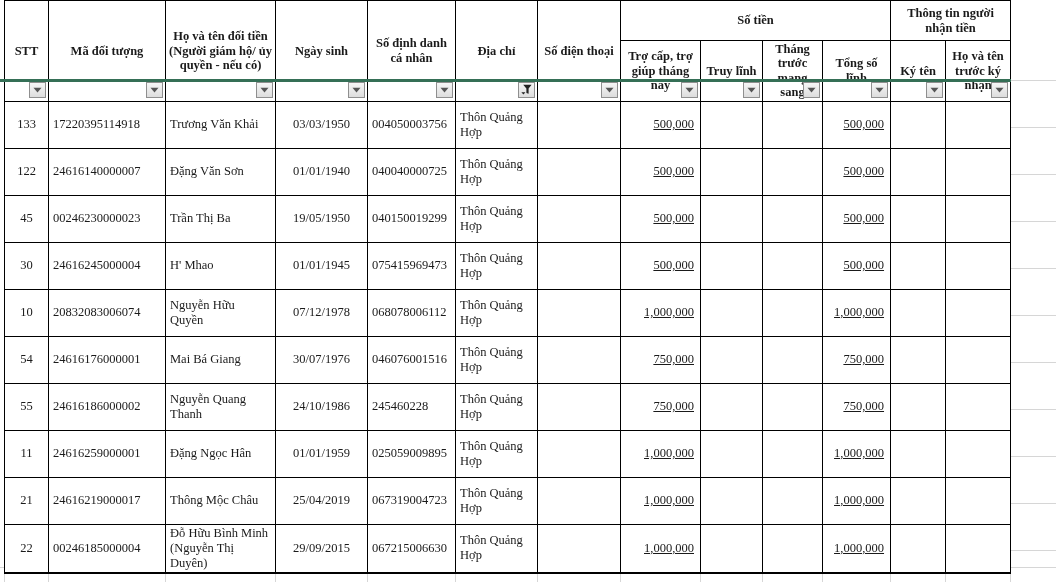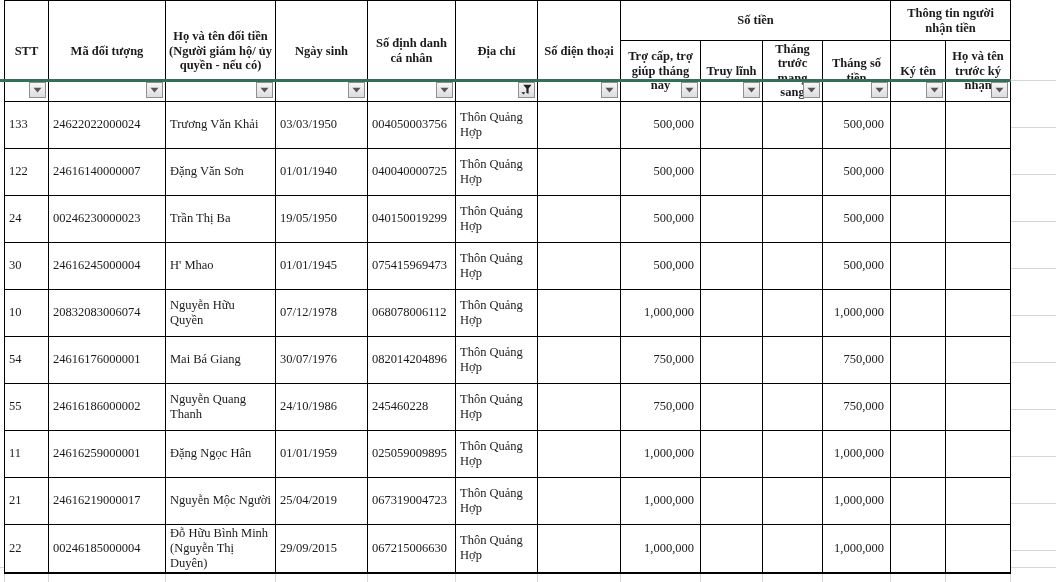--- a/index.html
+++ b/index.html
@@ -26,23 +26,23 @@
     text-align:center; vertical-align:middle; padding:1px 2px; background:#fff;
   }
   tr.hdr-group { height:40px; }
   tr.hdr-sub   { height:39px; }
   tbody tr { height:47px; }
   tbody td {
     font-size:12.5px; line-height:1.2; vertical-align:middle;
     padding:1px 4px; background:#fff;
   }
   tbody tr:last-child td { border-bottom:2px solid #000; }
-  td.td-c { }
+  td.td-c { text-align:center; }
   td.td-l { text-align:left; }
-  td.td-r { text-align:right; padding-right:6px; }
+  td.td-r { text-align:right; padding-right:6px;text-decoration:underline; }
 
   
   .fbtn {
     position:absolute; right:2px; bottom:3px; width:17px; height:16px;
     background:linear-gradient(#f6f6f6,#dddddd);
     border:1px solid #8f8f8f;
     display:flex; align-items:center; justify-content:center;
   }
   .fbtn svg { display:block; }
 
@@ -188,21 +188,21 @@
         </th>
         <th>
           <span class="hlabel">Tháng trước mang sang</span>
           <span class="fbtn">
               <svg width="9" height="6" viewBox="0 0 9 6">
                 <path d="M0.5 0.8 L8.5 0.8 L4.5 5.4 Z" fill="#555"></path>
               </svg>
             </span>
         </th>
         <th>
-          <span class="hlabel">Tháng số tiền</span>
+          <span class="hlabel">Tổng số lĩnh</span>
           <span class="fbtn">
               <svg width="9" height="6" viewBox="0 0 9 6">
                 <path d="M0.5 0.8 L8.5 0.8 L4.5 5.4 Z" fill="#555"></path>
               </svg>
             </span>
         </th>
         <th>
           <span class="hlabel">Ký tên</span>
           <span class="fbtn">
               <svg width="9" height="6" viewBox="0 0 9 6">
@@ -216,21 +216,21 @@
               <svg width="9" height="6" viewBox="0 0 9 6">
                 <path d="M0.5 0.8 L8.5 0.8 L4.5 5.4 Z" fill="#555"></path>
               </svg>
             </span>
         </th>
       </tr>
     </thead>
     <tbody>
         <tr>
           <td class="td-c">133</td>
-          <td class="td-l">24622022000024</td>
+          <td class="td-l">17220395114918</td>
           <td class="td-l">Trương Văn Khải</td>
           <td class="td-c">03/03/1950</td>
           <td class="td-l">004050003756</td>
           <td class="td-l">Thôn Quảng Hợp</td>
           <td class="td-l"></td>
           <td class="td-r">500,000</td>
           <td class="td-r"></td>
           <td class="td-r"></td>
           <td class="td-r">500,000</td>
           <td class="td-c"></td>
@@ -245,21 +245,21 @@
           <td class="td-l">Thôn Quảng Hợp</td>
           <td class="td-l"></td>
           <td class="td-r">500,000</td>
           <td class="td-r"></td>
           <td class="td-r"></td>
           <td class="td-r">500,000</td>
           <td class="td-c"></td>
           <td class="td-c"></td>
         </tr>
         <tr>
-          <td class="td-c">24</td>
+          <td class="td-c">45</td>
           <td class="td-l">00246230000023</td>
           <td class="td-l">Trần Thị Ba</td>
           <td class="td-c">19/05/1950</td>
           <td class="td-l">040150019299</td>
           <td class="td-l">Thôn Quảng Hợp</td>
           <td class="td-l"></td>
           <td class="td-r">500,000</td>
           <td class="td-r"></td>
           <td class="td-r"></td>
           <td class="td-r">500,000</td>
@@ -294,21 +294,21 @@
           <td class="td-r"></td>
           <td class="td-r">1,000,000</td>
           <td class="td-c"></td>
           <td class="td-c"></td>
         </tr>
         <tr>
           <td class="td-c">54</td>
           <td class="td-l">24616176000001</td>
           <td class="td-l">Mai Bá Giang</td>
           <td class="td-c">30/07/1976</td>
-          <td class="td-l">082014204896</td>
+          <td class="td-l">046076001516</td>
           <td class="td-l">Thôn Quảng Hợp</td>
           <td class="td-l"></td>
           <td class="td-r">750,000</td>
           <td class="td-r"></td>
           <td class="td-r"></td>
           <td class="td-r">750,000</td>
           <td class="td-c"></td>
           <td class="td-c"></td>
         </tr>
         <tr>
@@ -337,21 +337,21 @@
           <td class="td-r">1,000,000</td>
           <td class="td-r"></td>
           <td class="td-r"></td>
           <td class="td-r">1,000,000</td>
           <td class="td-c"></td>
           <td class="td-c"></td>
         </tr>
         <tr>
           <td class="td-c">21</td>
           <td class="td-l">24616219000017</td>
-          <td class="td-l">Nguyễn Mộc Người</td>
+          <td class="td-l">Thông Mộc Châu</td>
           <td class="td-c">25/04/2019</td>
           <td class="td-l">067319004723</td>
           <td class="td-l">Thôn Quảng Hợp</td>
           <td class="td-l"></td>
           <td class="td-r">1,000,000</td>
           <td class="td-r"></td>
           <td class="td-r"></td>
           <td class="td-r">1,000,000</td>
           <td class="td-c"></td>
           <td class="td-c"></td>

